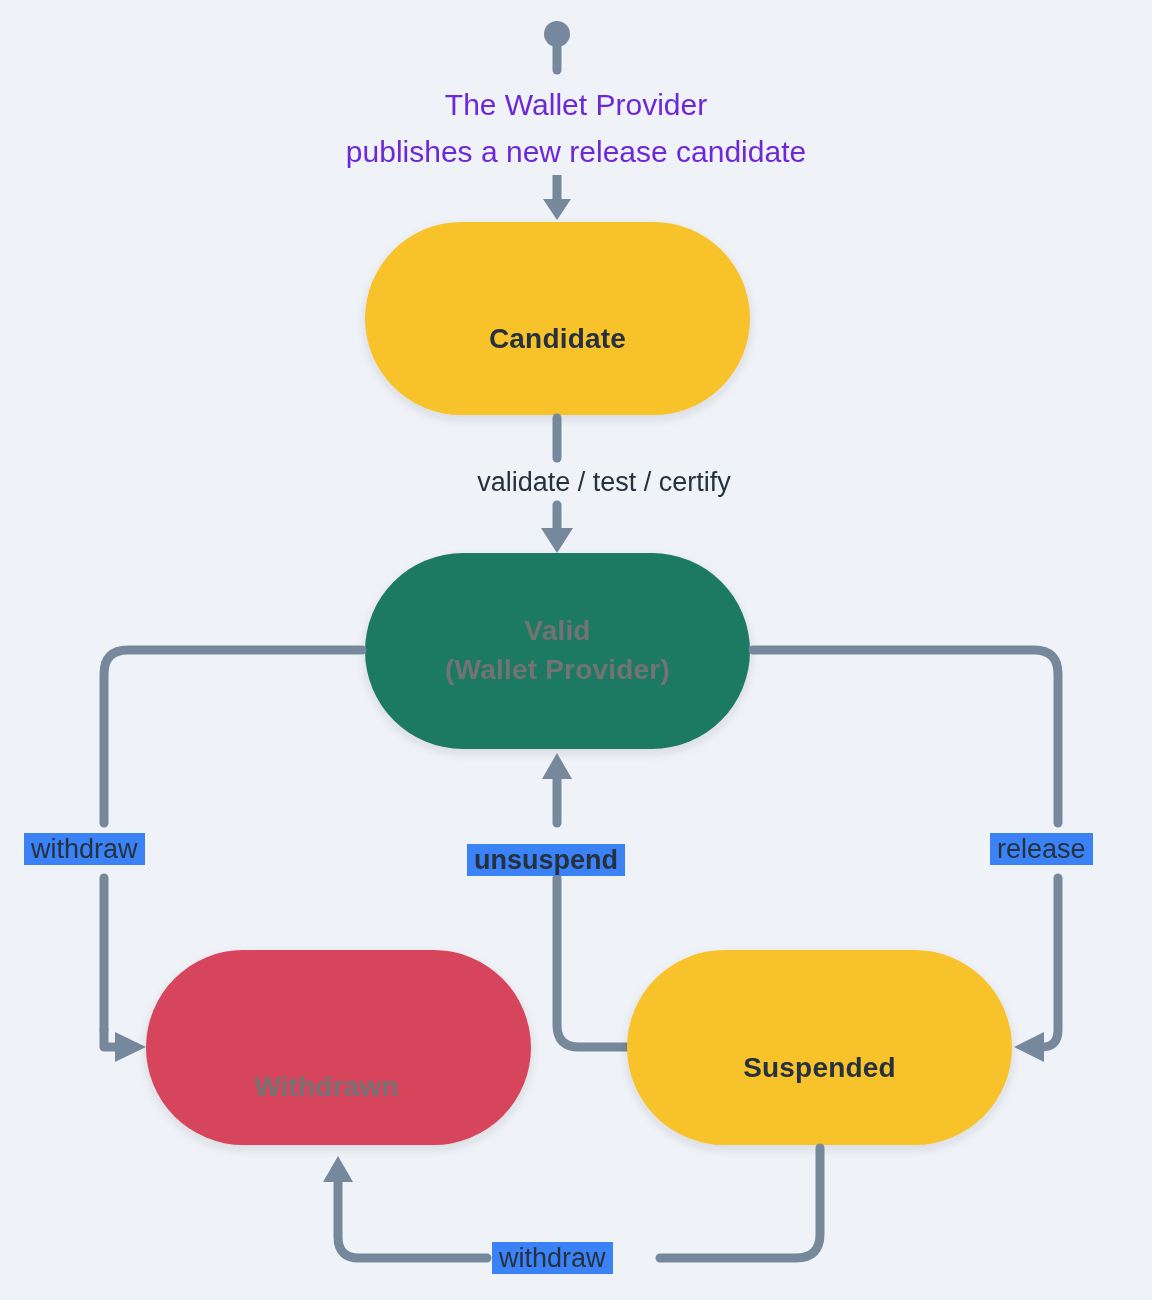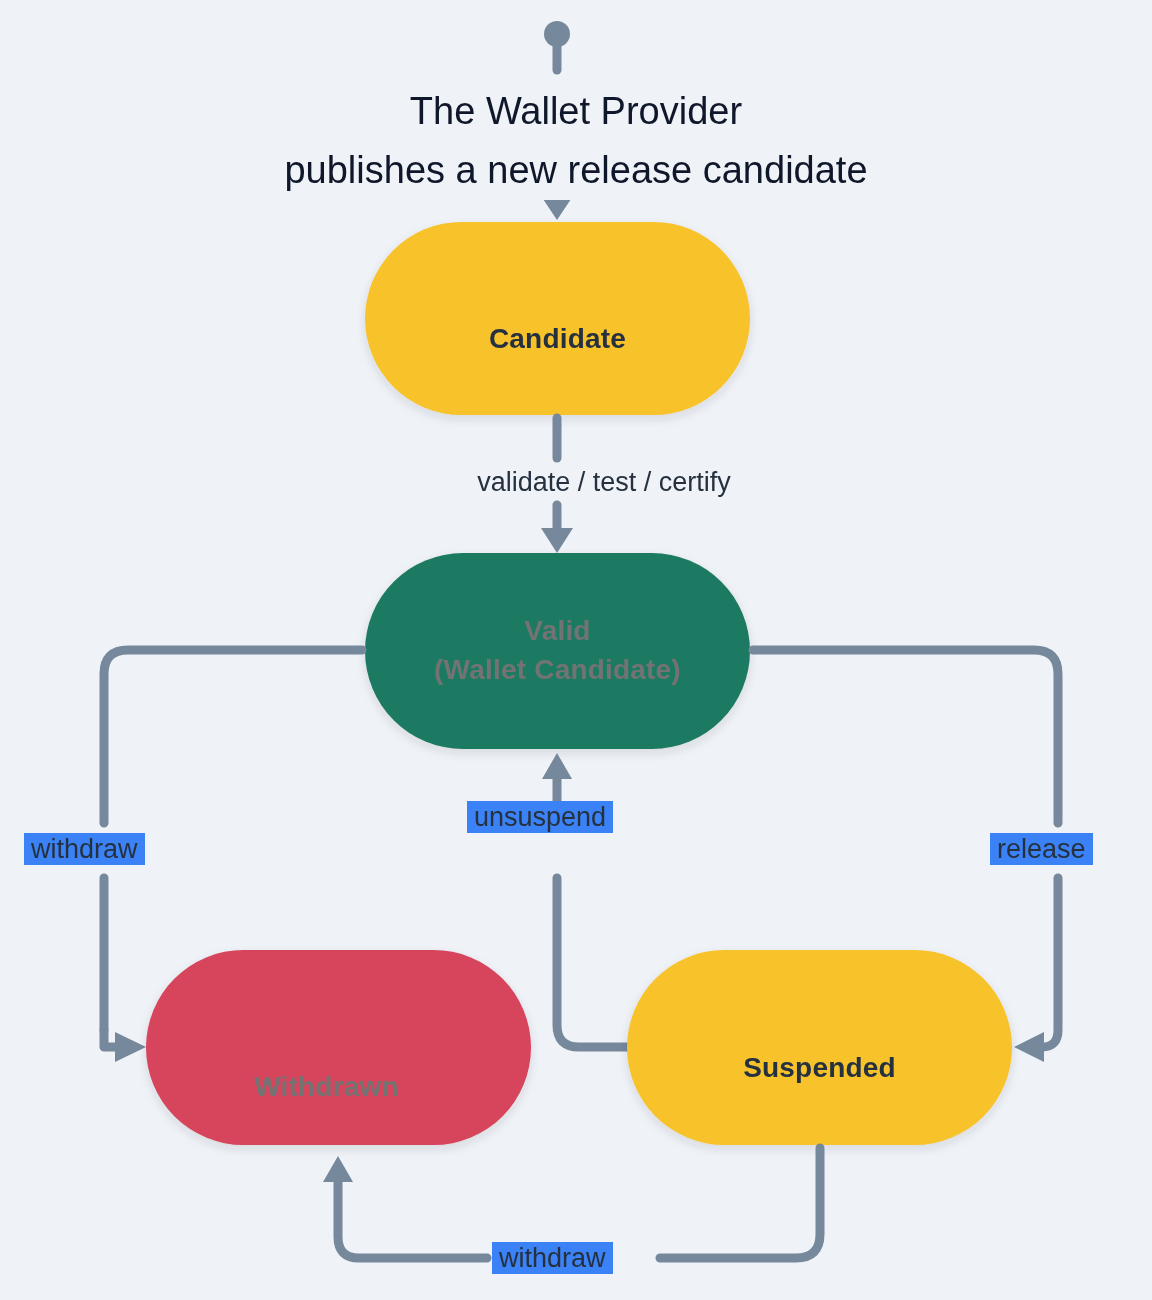--- a/index.html
+++ b/index.html
@@ -58,22 +58,22 @@
     color: #25313f;
     font-size: 27px;
     font-weight: normal;
     white-space: nowrap;
     background: #3b82f6;
     padding: 0 7px;
     line-height: 1.2;
   }
   .caption {
     position: absolute;
-    color: #0f172a;
-    font-size: 38px;
+    color: #6d28d9;
+    font-size: 30px;
     line-height: 1.55;
     text-align: center;
     white-space: nowrap;
     background: #eff2f6;
   }
 </style>
 </head>
 <body>
 
 <div id="diagram-root">
@@ -139,36 +139,36 @@
     <div>The Wallet Provider</div>
     <div>publishes a new release candidate</div>
   </div>
 
   <div class="node-label dark" style="left:365px; top:222px; width:385px; height:235px;">
     <span>Candidate</span>
   </div>
 
   <div class="node-label light" style="left:365px; top:553px; width:385px; height:196px;">
     <span>Valid</span>
-    <span>(Wallet Candidate)</span>
+    <span>(Wallet Provider)</span>
   </div>
 
   <div class="node-label light" style="left:134px; top:950px; width:385px; height:195px;margin-top:40px;">
     <span>Withdrawn</span>
   </div>
 
   <div class="node-label dark" style="left:627px; top:950px; width:385px; height:236px;">
     <span>Suspended</span>
   </div>
 
   <div class="edge-label" style="left:0; width:1152px; text-align:center; top:466px; background:none; padding:0;margin-left:28px;">
     <span style="background:#eff2f6; padding:0 8px;">validate / test / certify</span>
   </div>
 
   <div class="edge-label" style="left:24px; top:833px;">withdraw</div>
 
-  <div class="edge-label" style="left:467px; top:801px;">unsuspend</div>
+  <div class="edge-label" style="left:467px; top:844px;font-weight:bold;">unsuspend</div>
 
   <div class="edge-label" style="left:990px; top:833px;">release</div>
 
   <div class="edge-label" style="left:492px; top:1242px;">withdraw</div>
 
 </div>
 
 </body></html>

